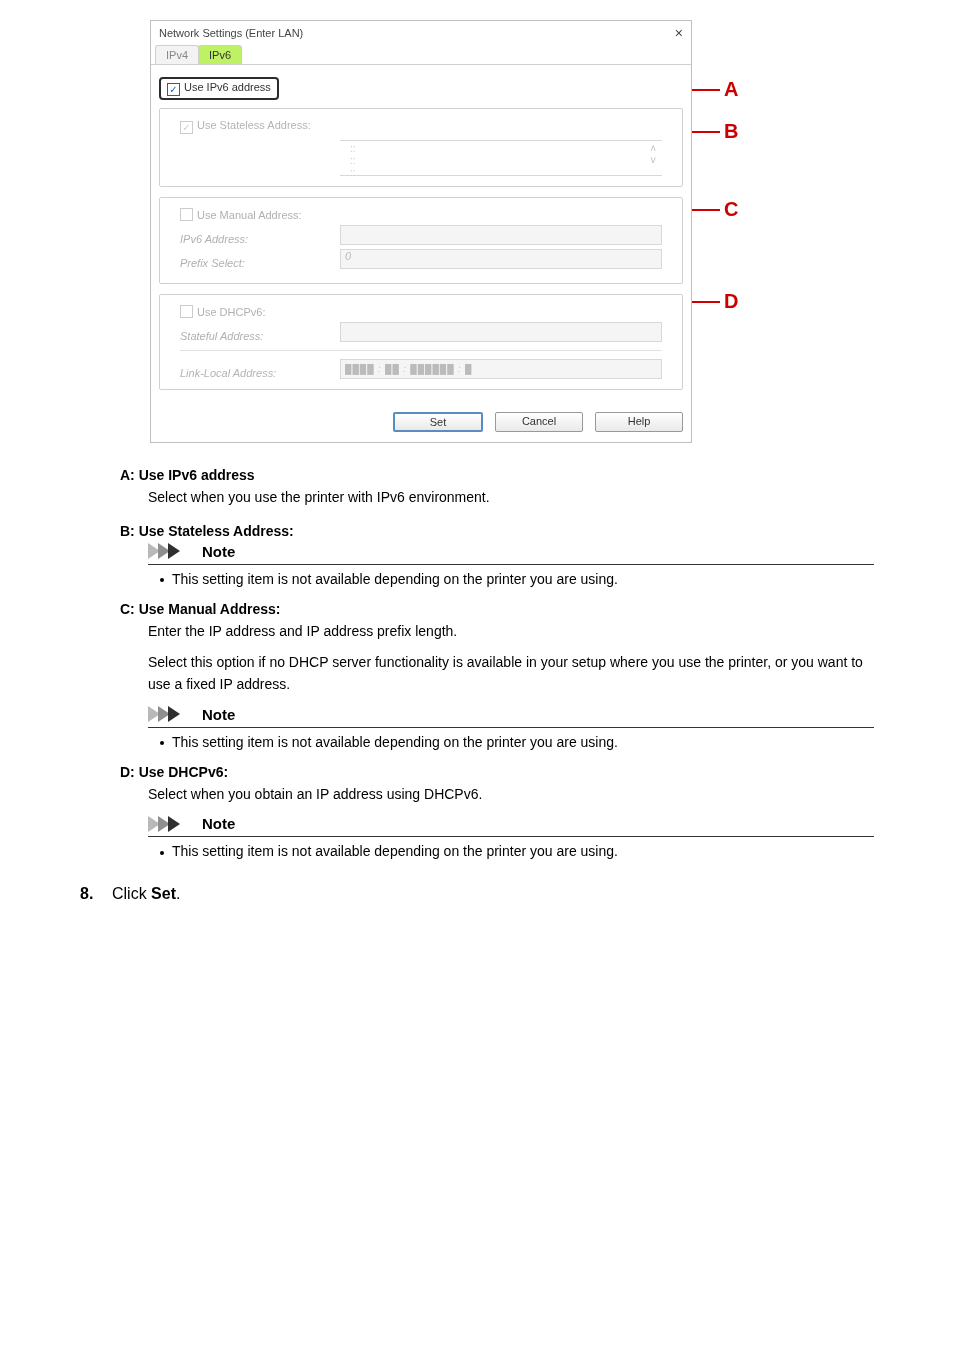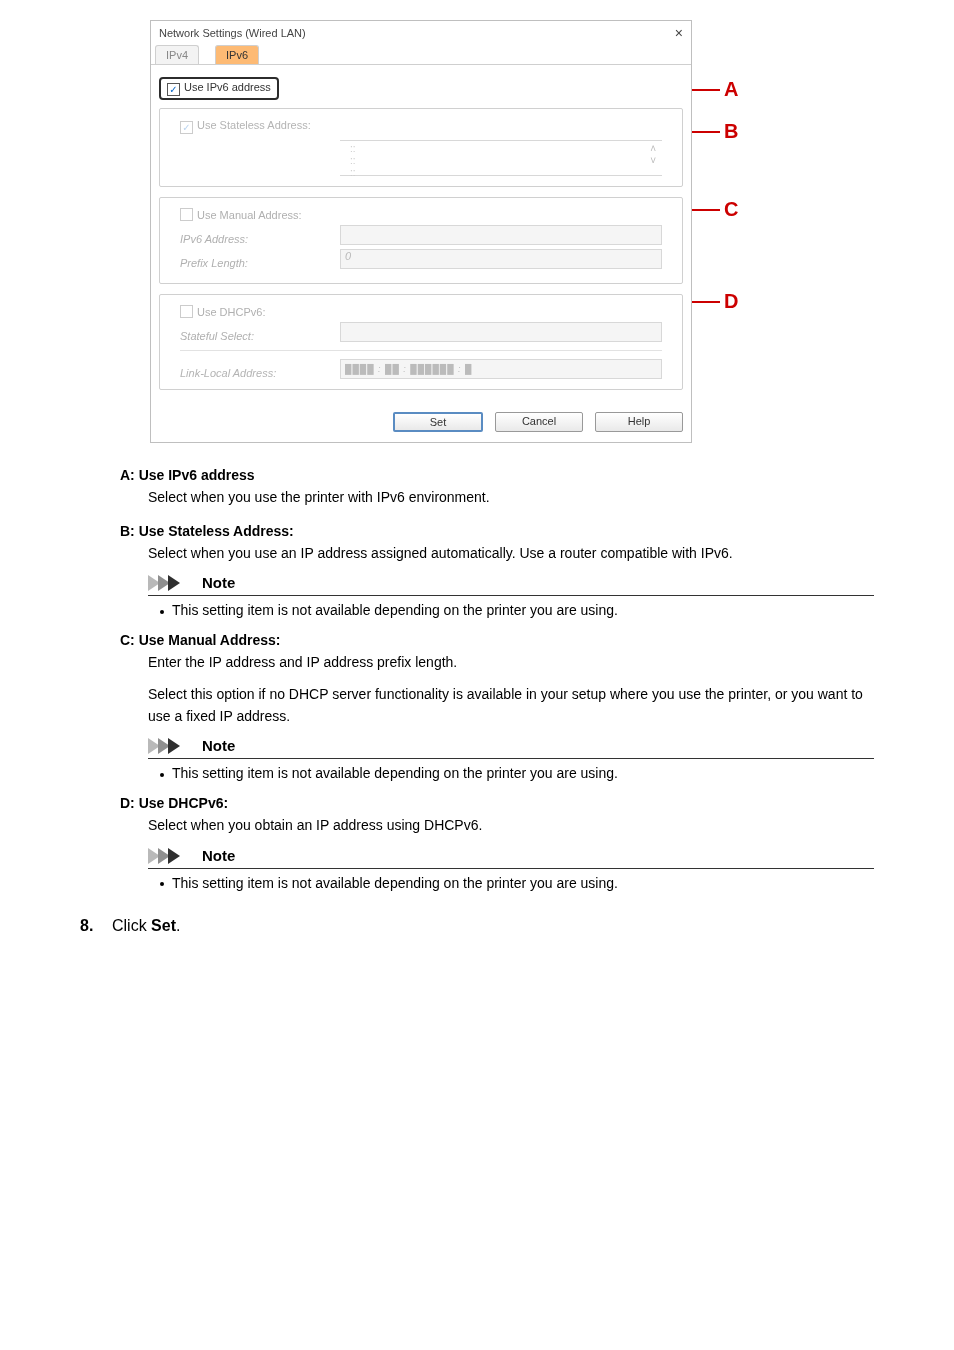--- a/index.html
+++ b/index.html
@@ -34,36 +34,36 @@
     justify-content: space-between;
     align-items: center;
     padding: 4px 8px;
   }
   .dlg-title .x {
     font-size: 14px;
     color: #444;
   }
   .tabs {
     display: flex;
-    gap: 17px;
+    gap: 0;
     padding: 0 4px;
     border-bottom: 1px solid #cfcfcf;
   }
   .tab {
     border: 1px solid #cfcfcf;
     border-bottom: none;
     padding: 3px 10px;
     margin-right: -1px;
     background: #f3f3f3;
     color: #888;
     border-radius: 3px 3px 0 0;
     font-size: 11px;
   }
   .tab.active {
-    background: #fdba74;
+    background: #bef264;
     color: #333;
     font-weight: normal;
   }
   .tbody {
     padding: 8px;
   }
   .sec {
     border: 1px solid #d0d0d0;
     border-radius: 2px;
     padding: 10px 20px;
@@ -189,21 +189,21 @@
   }
 </style>
 </head>
 <body>
 
 <div class="page">
 
   <div class="figure-wrap" style="margin-left:70px;">
     <div class="dlg-outer">
       <div class="dlg-title">
-        <span>Network Settings (Wired LAN)</span>
+        <span>Network Settings (Enter LAN)</span>
         <span class="x">×</span>
       </div>
 
       <div class="tabs">
         <div class="tab">IPv4</div>
         <div class="tab active">IPv6</div>
       </div>
 
       <div class="tbody">
 
@@ -227,31 +227,31 @@
 
         <div class="sec">
           <div>
             <span class="cb" style="border-color:#ccc;"></span><span>Use Manual Address:</span>
           </div>
           <div class="row">
             <span class="lbl">IPv6 Address:</span>
             <span class="inp ro"></span>
           </div>
           <div class="row">
-            <span class="lbl">Prefix Length:</span>
+            <span class="lbl">Prefix Select:</span>
             <span class="inp ro" style="padding-left:4px;color:#bbb;">0</span>
           </div>
         </div>
 
         <div class="sec" style="padding-bottom:6px;">
           <div>
             <span class="cb" style="border-color:#ccc;"></span><span>Use DHCPv6:</span>
           </div>
           <div class="row">
-            <span class="lbl">Stateful Select:</span>
+            <span class="lbl">Stateful Address:</span>
             <span class="inp ro"></span>
           </div>
           <hr style="border:none;border-top:1px solid #e2e2e2;margin:8px 0;">
           <div class="row" style="color:#b4b4b4;">
             <span class="lbl">Link-Local Address:</span>
             <span class="inp ro" style="padding-left:4px;color:#bbb;letter-spacing:1px;font-size:9px;line-height:18px;">████ : ██ : ██████ : █</span>
           </div>
         </div>
       </div>
 
@@ -281,21 +281,20 @@
       </div>
     </div>
   </div>
 
   <div style="margin-left:40px;">
 
     <div class="entry-h">A: Use IPv6 address</div>
     <div class="entry-p">Select when you use the printer with IPv6 environment.</div>
 
     <div class="entry-h">B: Use Stateless Address:</div>
-    <div class="entry-p">Select when you use an IP address assigned automatically. Use a router compatible with IPv6.</div>
     <div class="note-wrap">
       <div class="note-head">
         <svg width="48" height="16" viewBox="0 0 48 16">
           <polygon points="0,0 12,8 0,16" fill="#b9b9b9"></polygon>
           <polygon points="10,0 22,8 10,16" fill="#8f8f8f"></polygon>
           <polygon points="20,0 32,8 20,16" fill="#2f2f2f"></polygon>
         </svg>
         <span>Note</span>
       </div>
       <div class="bullet-line"><span class="dot"></span><span>This setting item is not available depending on the printer you are using.</span></div>

